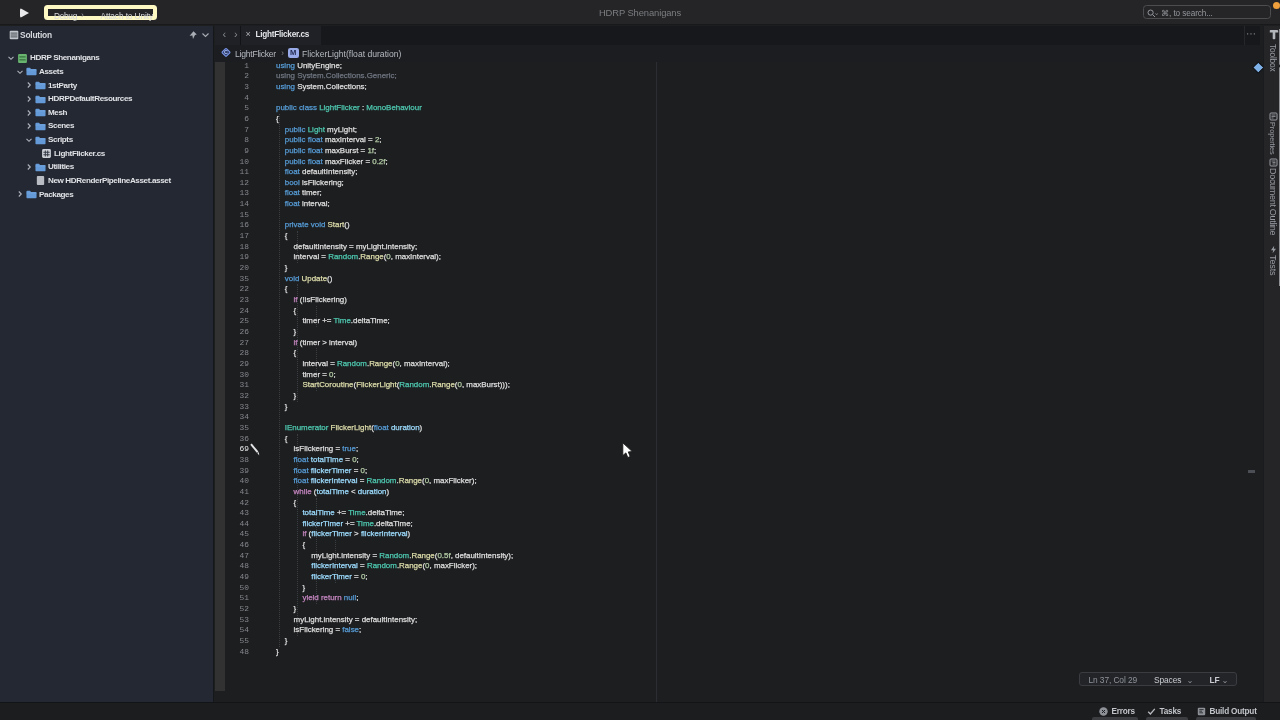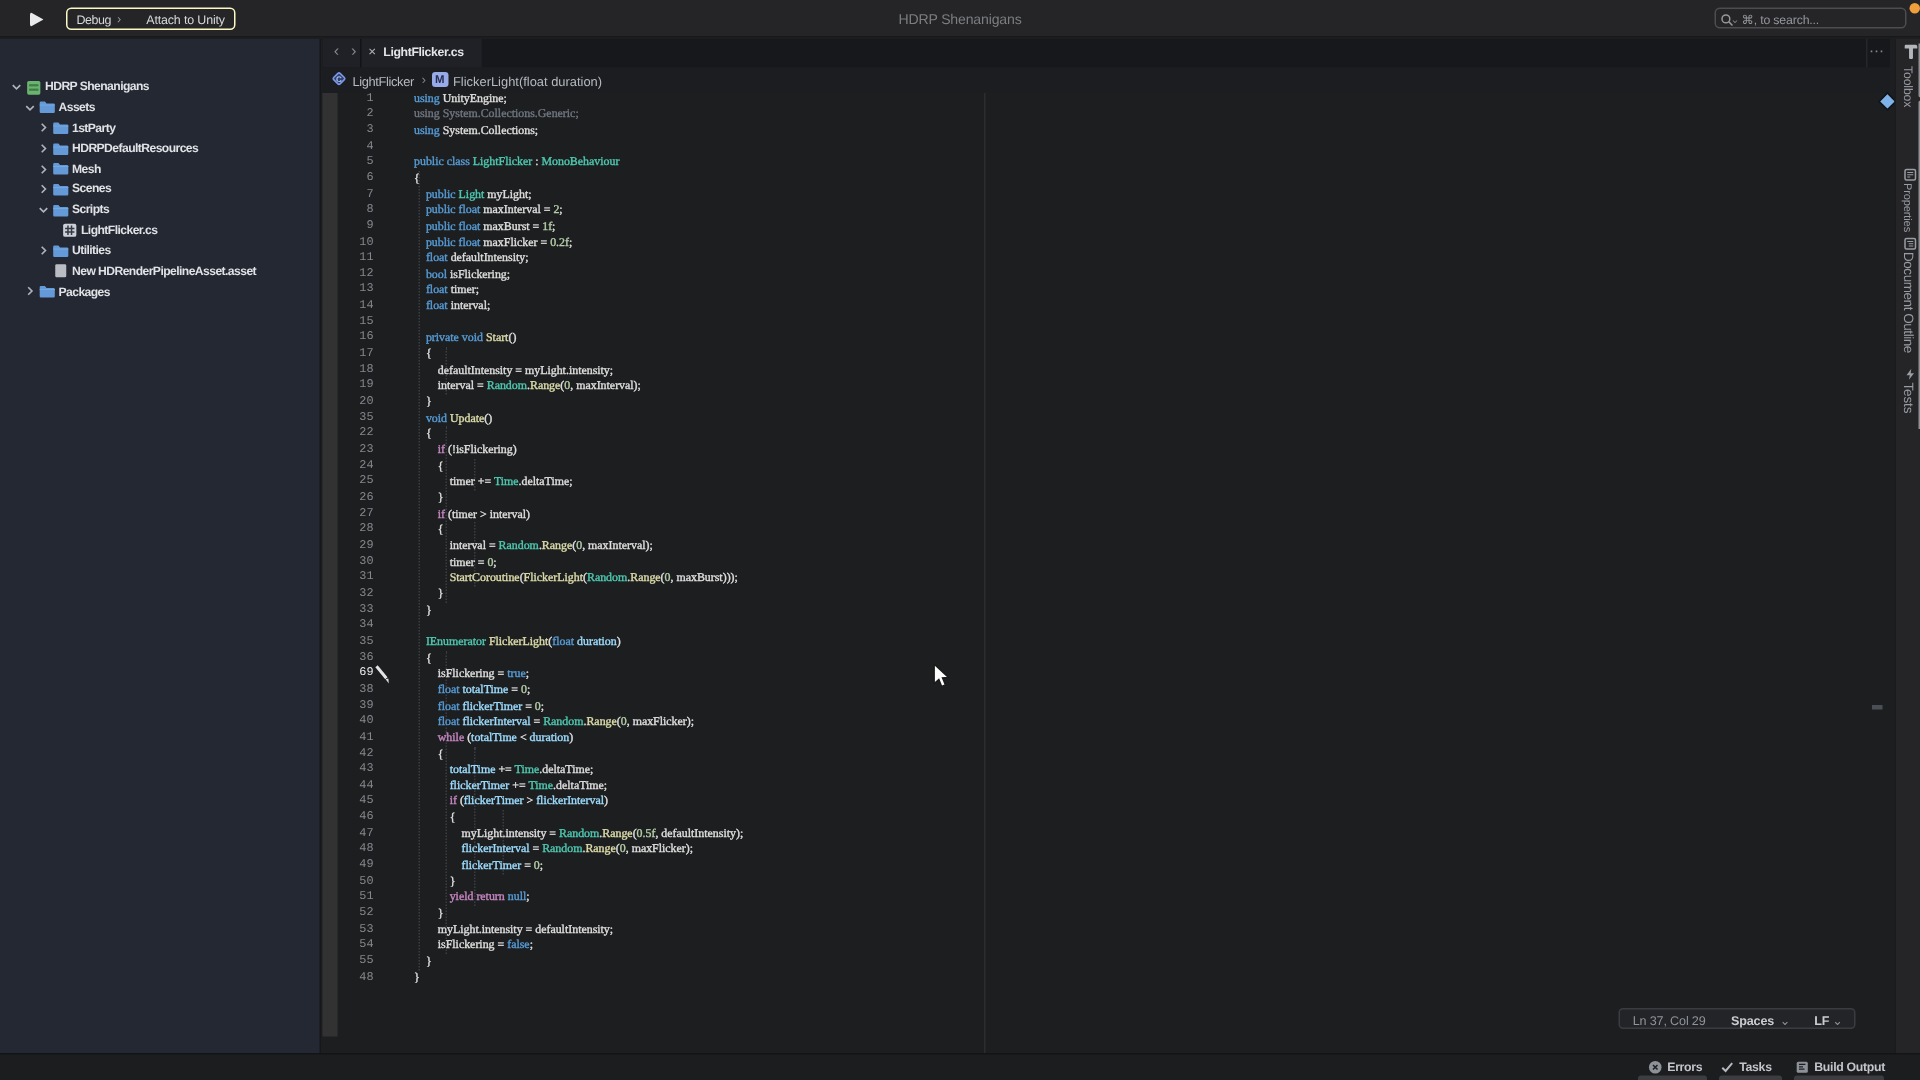--- a/index.html
+++ b/index.html
@@ -1,18 +1,18 @@
 <!DOCTYPE html>
 <html><head><meta charset="utf-8"><style>
 *{margin:0;padding:0;box-sizing:border-box}
 html,body{width:1280px;height:720px;overflow:hidden;background:#1d1e20;font-family:"Liberation Sans",sans-serif;-webkit-font-smoothing:antialiased}
 
 #topbar{position:absolute;left:0;top:0;width:1280px;height:25px;background:#252527;border-bottom:1px solid #19191b}
 #play{position:absolute;left:20px;top:7.5px;width:0;height:0;border-left:9.5px solid #e9eaec;border-top:5.3px solid transparent;border-bottom:5.3px solid transparent;border-radius:2px}
-#runbox{position:absolute;left:43.5px;top:4.5px;width:113px;height:15px;border:1px solid #fef9c3;border-radius:3.5px;color:#d6d8db;font-size:8.3px;font-weight:400;white-space:nowrap;letter-spacing:-.1px}
+#runbox{position:absolute;left:43.5px;top:4.5px;width:113px;height:15px;border:4px solid #fef9c3;border-radius:3.5px;color:#d6d8db;font-size:8.3px;font-weight:400;white-space:nowrap;letter-spacing:-.1px}
 #runbox .dbg{position:absolute;left:6.5px;top:2.2px;letter-spacing:-.3px}
 #runbox .chv{position:absolute;left:33.5px;top:1.6px;color:#9b9ea3;font-size:8.5px;font-weight:400}
 #runbox .att{position:absolute;left:53px;top:2.2px}
 #title{position:absolute;left:0;right:0;top:6.5px;text-align:center;color:#7b7d80;font-size:9.4px;letter-spacing:-.1px}
 #search{position:absolute;left:1143px;top:4.5px;width:128px;height:14.5px;border:1px solid #4c4d51;border-radius:3.5px;color:#94979c;font-size:8.2px;letter-spacing:-.1px}
 #sdot{position:absolute;left:1272.5px;top:1.5px;width:7px;height:7px;border-radius:50%;background:#ef9f3b}
 
 #side{position:absolute;left:0;top:26px;width:213.5px;height:676px;background:#242832;border-right:1px solid #15171b}
 #sidehead{position:absolute;left:0;top:0;width:100%;height:18px}
 #sidehead .t{position:absolute;left:20px;top:4.2px;color:#d5d8dc;font-size:8.4px;font-weight:700;letter-spacing:-.2px}
@@ -34,21 +34,21 @@
 #crumb{position:absolute;left:214.5px;top:44.5px;width:1045.5px;height:17.5px;background:#1b1d21}
 #crumb .c1{position:absolute;left:20.5px;top:4px;color:#b6bac0;font-size:8.6px;letter-spacing:-.25px}
 #crumb .sep{position:absolute;left:66.5px;top:3.4px;color:#7e8288;font-size:9px}
 #crumb .c2{position:absolute;left:87.5px;top:4px;color:#b6bac0;font-size:8.6px}
 #micon{position:absolute;left:73.5px;top:3px;width:10.5px;height:10.5px;border-radius:2.2px;background:#99aae8;color:#232d52;font-size:7.6px;font-weight:700;text-align:center;line-height:10.5px}
 
 #editor{position:absolute;left:214.5px;top:62px;width:1045.5px;height:639.5px;background:#1d1e20}
 #gutstrip{position:absolute;left:0;top:0;width:10.5px;height:629px;background:#323233}
 #colguide{position:absolute;left:441px;top:0;width:1px;height:639.5px;background:#2b2d32}
 #lnums{position:absolute;left:0px;top:-1.4px;width:34.5px;text-align:right;color:#84878c;font-family:"Liberation Mono",monospace;font-size:7.9px;line-height:10.655px;font-weight:400}
-#code{position:absolute;left:61.5px;top:-1.4px;color:#dfdfdf;font-family:Liberation Serif, serif;font-size:7.93px;line-height:10.655px;font-weight:400;white-space:pre;-webkit-text-stroke:.25px currentColor}
+#code{position:absolute;left:61.5px;top:-1.4px;color:#dfdfdf;font-family:Liberation Sans, sans-serif;font-size:7.93px;line-height:10.655px;font-weight:400;white-space:pre;-webkit-text-stroke:.25px currentColor}
 #code i{font-style:normal}
 i.k{color:#569cd6} i.c{color:#c586c0} i.t{color:#4ec9b0} i.m{color:#dcdcaa}
 i.n{color:#b5cea8} i.v{color:#9cdcfe} i.g{color:#6f7680;font-weight:400} #lnums .cur{color:#e9eaec}
 .ig{position:absolute;width:0;border-left:1px dotted #474b51;opacity:.7}
 
 #rstrip{position:absolute;left:1262.5px;top:26px;width:17.5px;height:675.5px;background:#252527;border-left:1px solid #1a1b1e}
 .vtab{position:absolute;left:4px;color:#989ca3;font-size:8.2px;writing-mode:vertical-rl;letter-spacing:-.1px}
 .vicon{position:absolute;left:5px;width:9px;height:9px}
 
 #lnwidget{position:absolute;left:1078.5px;top:672px;width:158px;height:13.5px;border:1px solid #3a3c41;border-radius:3px;background:#222428;font-size:8.4px;color:#8f939a;letter-spacing:-.1px}
@@ -70,20 +70,33 @@
         <circle cx="3.6" cy="3.6" r="2.6" fill="none" stroke="#94979c" stroke-width="1"></circle>
         <path d="M5.6 5.6 L8 8" stroke="#94979c" stroke-width="1"></path>
       </svg>
     <span style="position:absolute;left:9.5px;top:2.6px;font-size:7.5px;color:#7c7f84">⌄</span>
     <span style="position:absolute;left:17px;top:2.8px">⌘, to search...</span>
   </div>
   <div id="sdot"></div>
 </div>
 
 <div id="side">
+  <div id="sidehead">
+    <svg style="position:absolute;left:8.5px;top:3.8px" width="10" height="10" viewBox="0 0 10 10">
+        <rect x=".7" y=".7" width="8.6" height="8.6" rx="1" fill="#c2c6cc"></rect>
+        <path d="M1.6 3.1 H8.4 M1.6 5 H8.4 M1.6 6.9 H8.4" stroke="#40454d" stroke-width=".9"></path>
+      </svg>
+    <span class="t">Solution</span>
+    <svg style="position:absolute;left:187.5px;top:3.5px" width="10" height="10" viewBox="0 0 10 10">
+        <path d="M5.5 1.2 L8.8 4.5 L7 5 L5 9 L4.4 5.6 L1.6 5.8 Z" fill="#a9adb4"></path>
+      </svg>
+    <svg style="position:absolute;left:200.5px;top:5px" width="9" height="8" viewBox="0 0 9 8">
+        <path d="M1.5 2.5 L4.5 5.5 L7.5 2.5" stroke="#a9adb4" fill="none" stroke-width="1.1"></path>
+      </svg>
+  </div>
   <div class="tr" style="top:25.2px">
       <span style="left:6.5px" class="chw">
         <svg class="ch" viewBox="0 0 8 8">
           <path d="M1.5 2.8 L4 5.3 L6.5 2.8" stroke="#aeb4bc" fill="none" stroke-width="1.1"></path>
         </svg>
       </span>
       <span style="left:16.5px" class="icw">
         <svg class="fi" viewBox="0 0 12 12">
           <rect x="1.2" y="1" width="9.6" height="10" rx="1.2" fill="#69b56f"></rect>
           <rect x="2.6" y="3.4" width="6.8" height="1.6" fill="#3f7a47"></rect>
@@ -345,21 +358,21 @@
     </svg>
   <div class="vtab" style="top:141.5px;font-size:9px;letter-spacing:-.3px">Document Outline</div>
   <svg class="vicon" style="top:219px" viewBox="0 0 9 9">
       <path d="M5.2.8 L2 5.2 H4.2 L3.6 8.2 L7 3.8 H4.8 Z" fill="#989ca3"></path>
     </svg>
   <div class="vtab" style="top:229px;font-size:9px">Tests</div>
 </div>
 
 <div id="lnwidget">
   <span style="position:absolute;left:9px;top:2.4px">Ln 37, Col 29</span>
-  <span style="position:absolute;left:74.5px;top:2.4px;color:#c9ccd1;font-weight:700">Spaces</span>
+  <span style="position:absolute;left:74.5px;top:2.4px;color:#c9ccd1;font-weight:400">Spaces</span>
   <span style="position:absolute;left:107px;top:1.6px;color:#8f939a">⌄</span>
   <span style="position:absolute;left:130px;top:2.4px;color:#c9ccd1;font-weight:700">LF</span>
   <span style="position:absolute;left:142px;top:1.6px;color:#8f939a">⌄</span>
 </div>
 
 <div id="statbar">
   <svg style="position:absolute;left:1098.5px;top:4px" width="9" height="9" viewBox="0 0 9 9">
       <circle cx="4.5" cy="4.5" r="4.2" fill="#8e9298"></circle>
       <path d="M3 3 L6 6 M6 3 L3 6" stroke="#1d1e21" stroke-width="1"></path>
     </svg>

